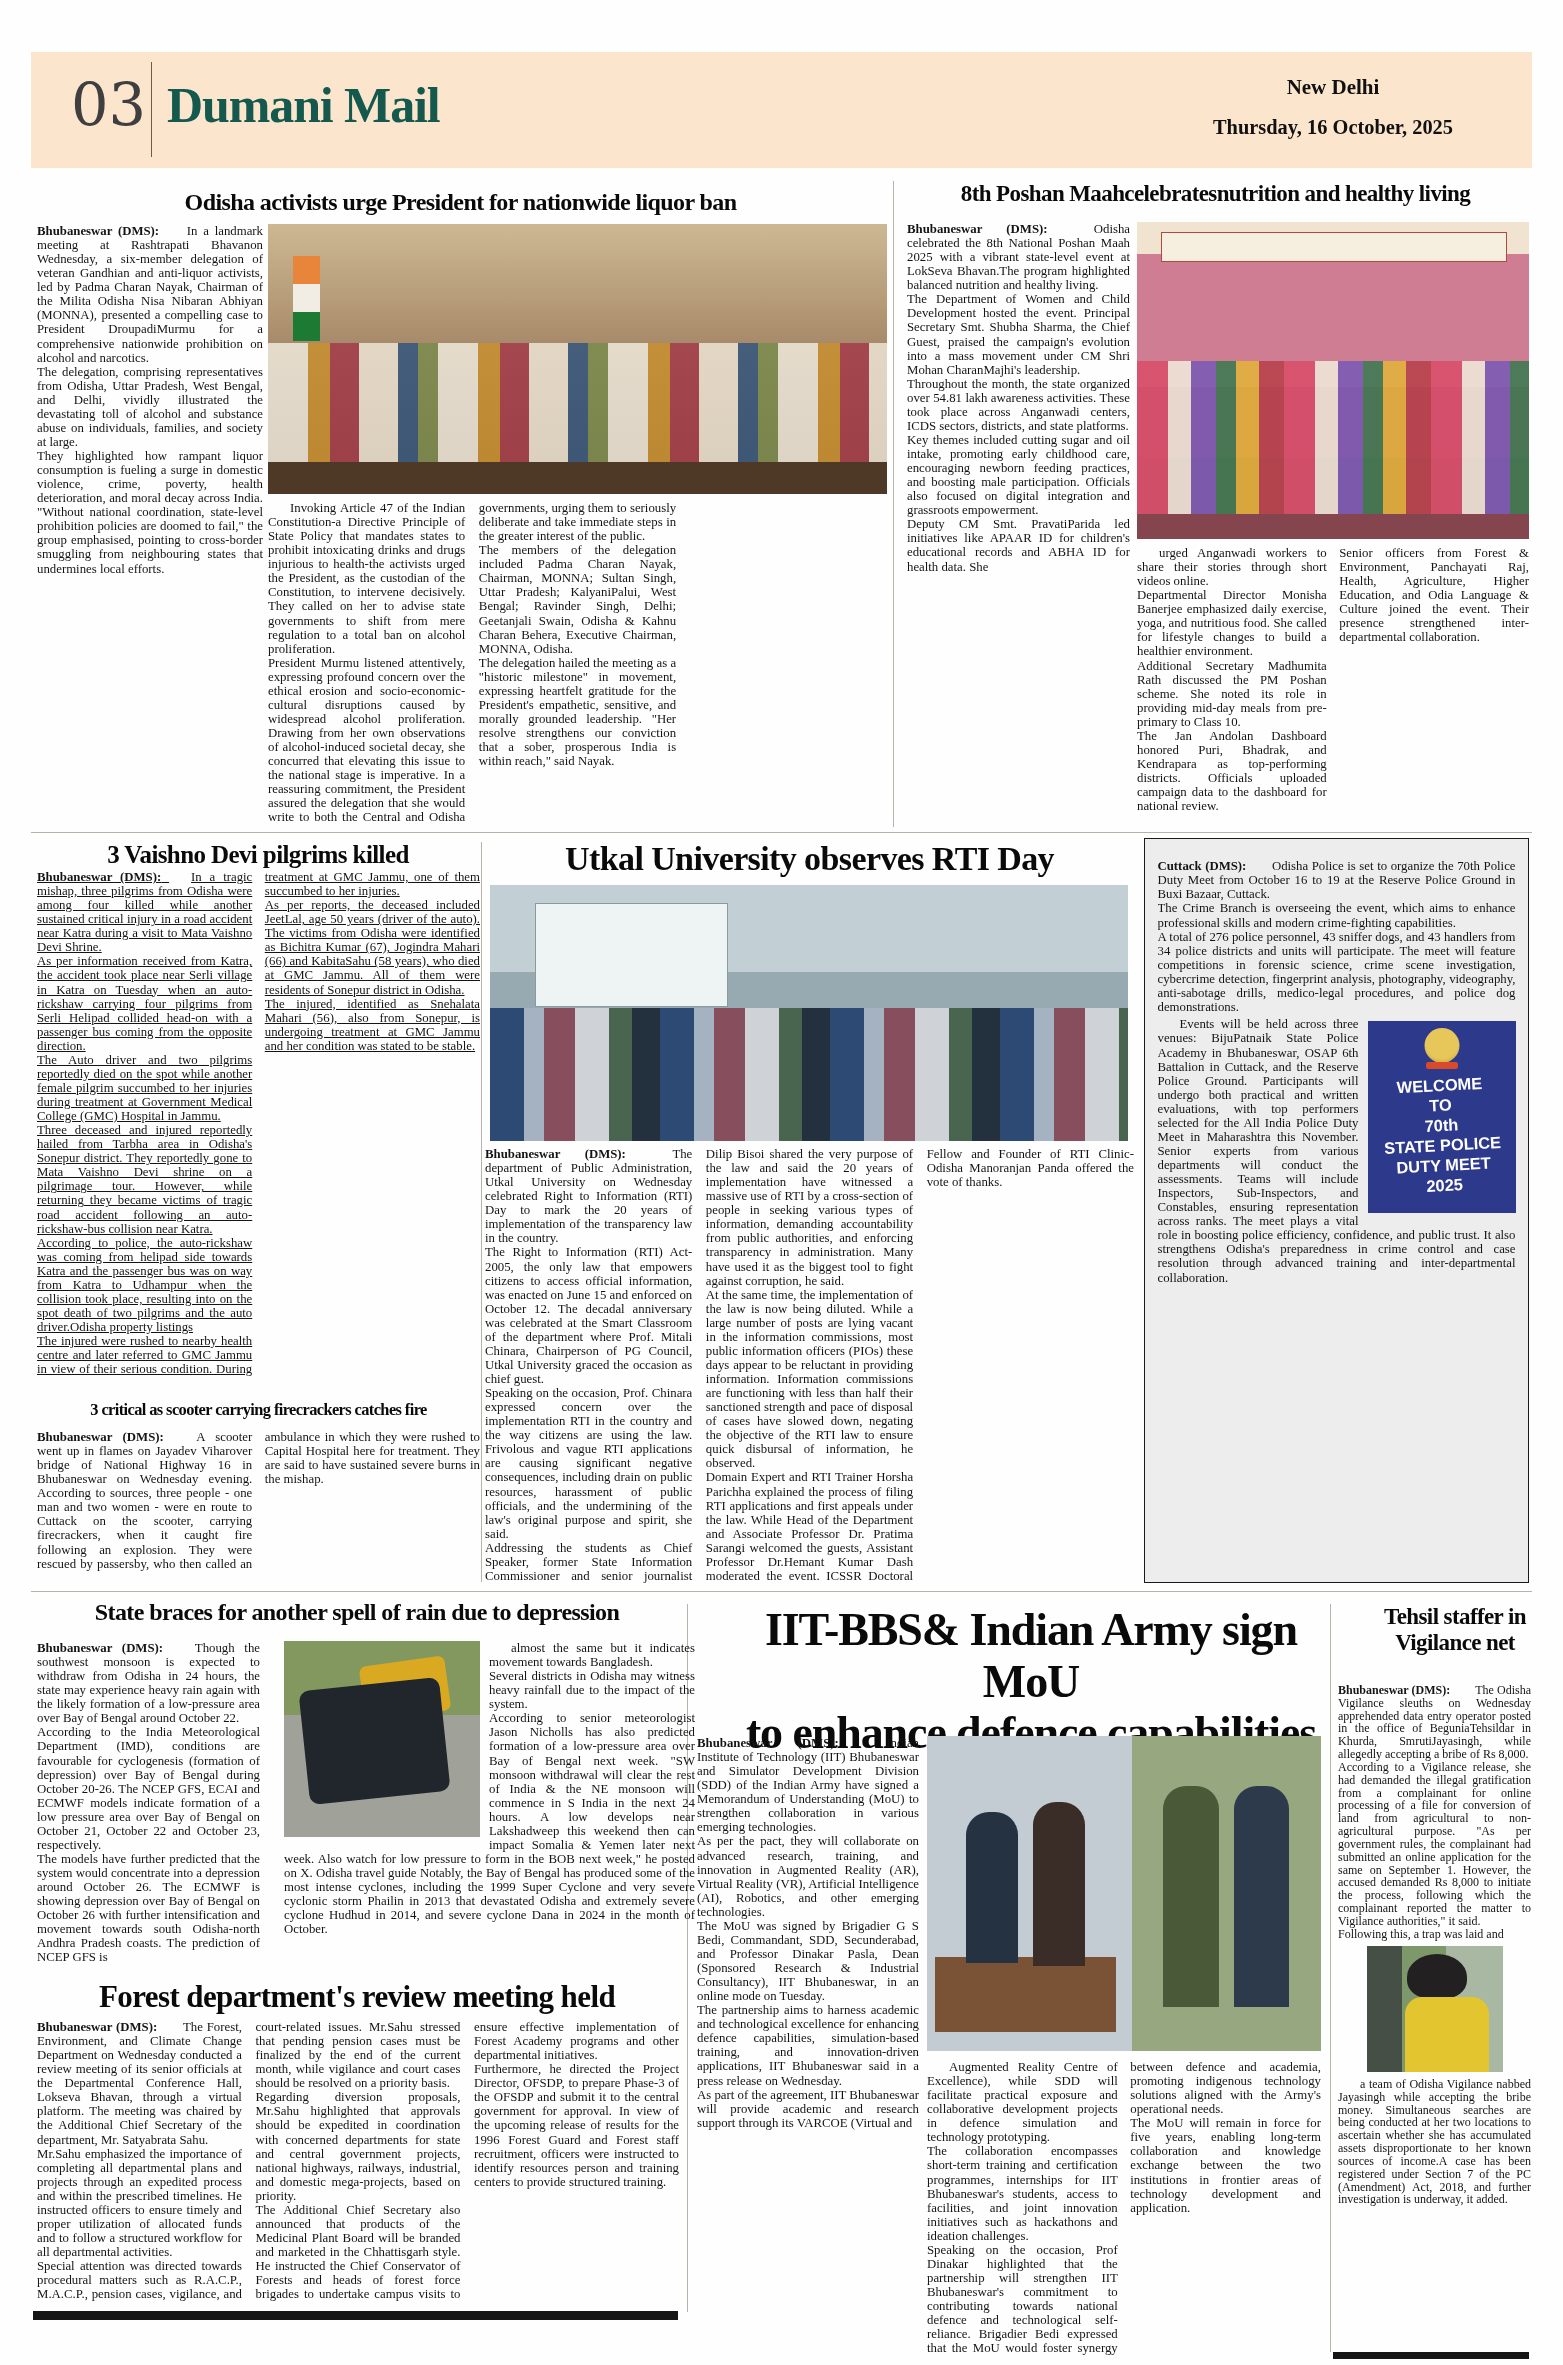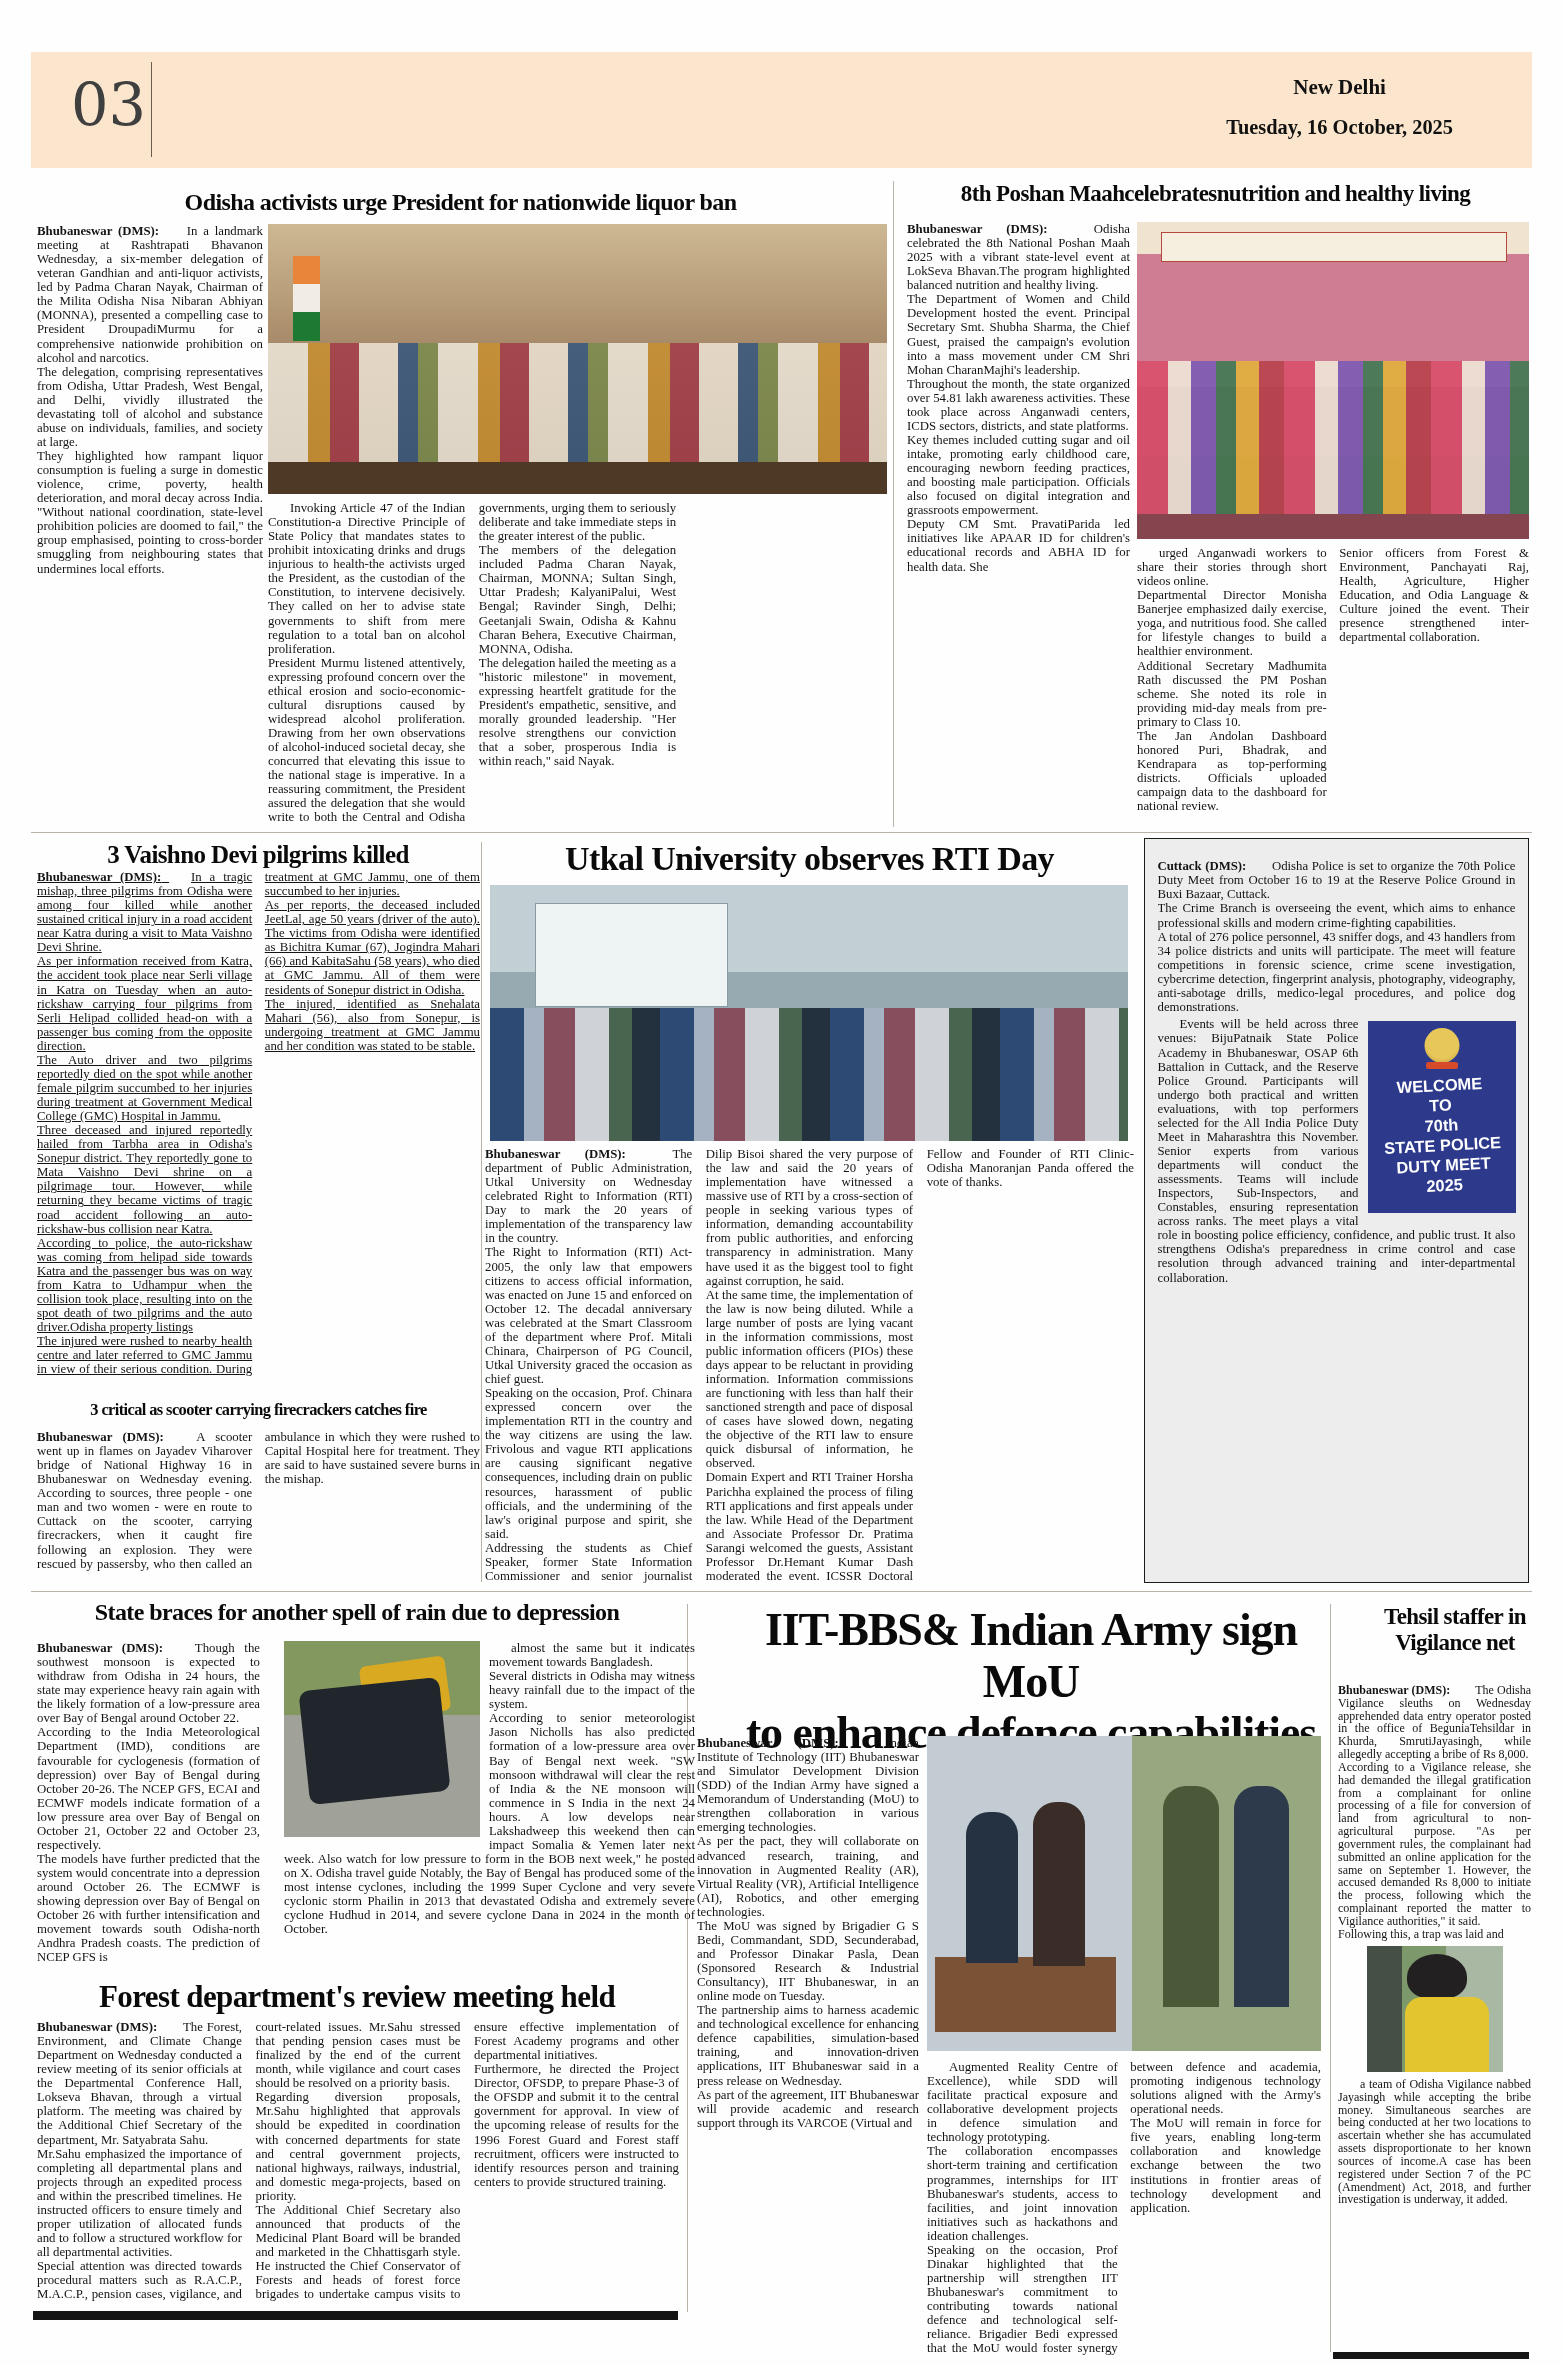--- a/index.html
+++ b/index.html
@@ -60,23 +60,24 @@
   .a9-body{font-size:12px;line-height:1.07;}
 </style>
 </head>
 <body>
 
 <div class="page">
 
   <header class="masthead">
     <div class="pageno">03</div>
     <div class="mast-divider"></div>
+    <div class="brand">Dumani Mail</div>
     <div class="mast-right">
       <div class="city">New Delhi</div>
-      <div class="date">Tuesday, 16 October, 2025</div>
+      <div class="date">Thursday, 16 October, 2025</div>
     </div>
   </header>
 
   <div class="abs vrule" style="left:893px;top:181px;height:646px;"></div>
   <div class="abs hrule" style="left:31px;top:832px;width:1501px;"></div>
   <div class="abs vrule" style="left:481px;top:842px;height:740px;"></div>
   <div class="abs hrule" style="left:31px;top:1591px;width:1501px;"></div>
   <div class="abs vrule" style="left:687px;top:1604px;height:708px;"></div>
   <div class="abs vrule" style="left:1330px;top:1604px;height:748px;"></div>
   <div class="abs bar" style="left:33px;top:2311px;width:645px;height:9px;"></div>

